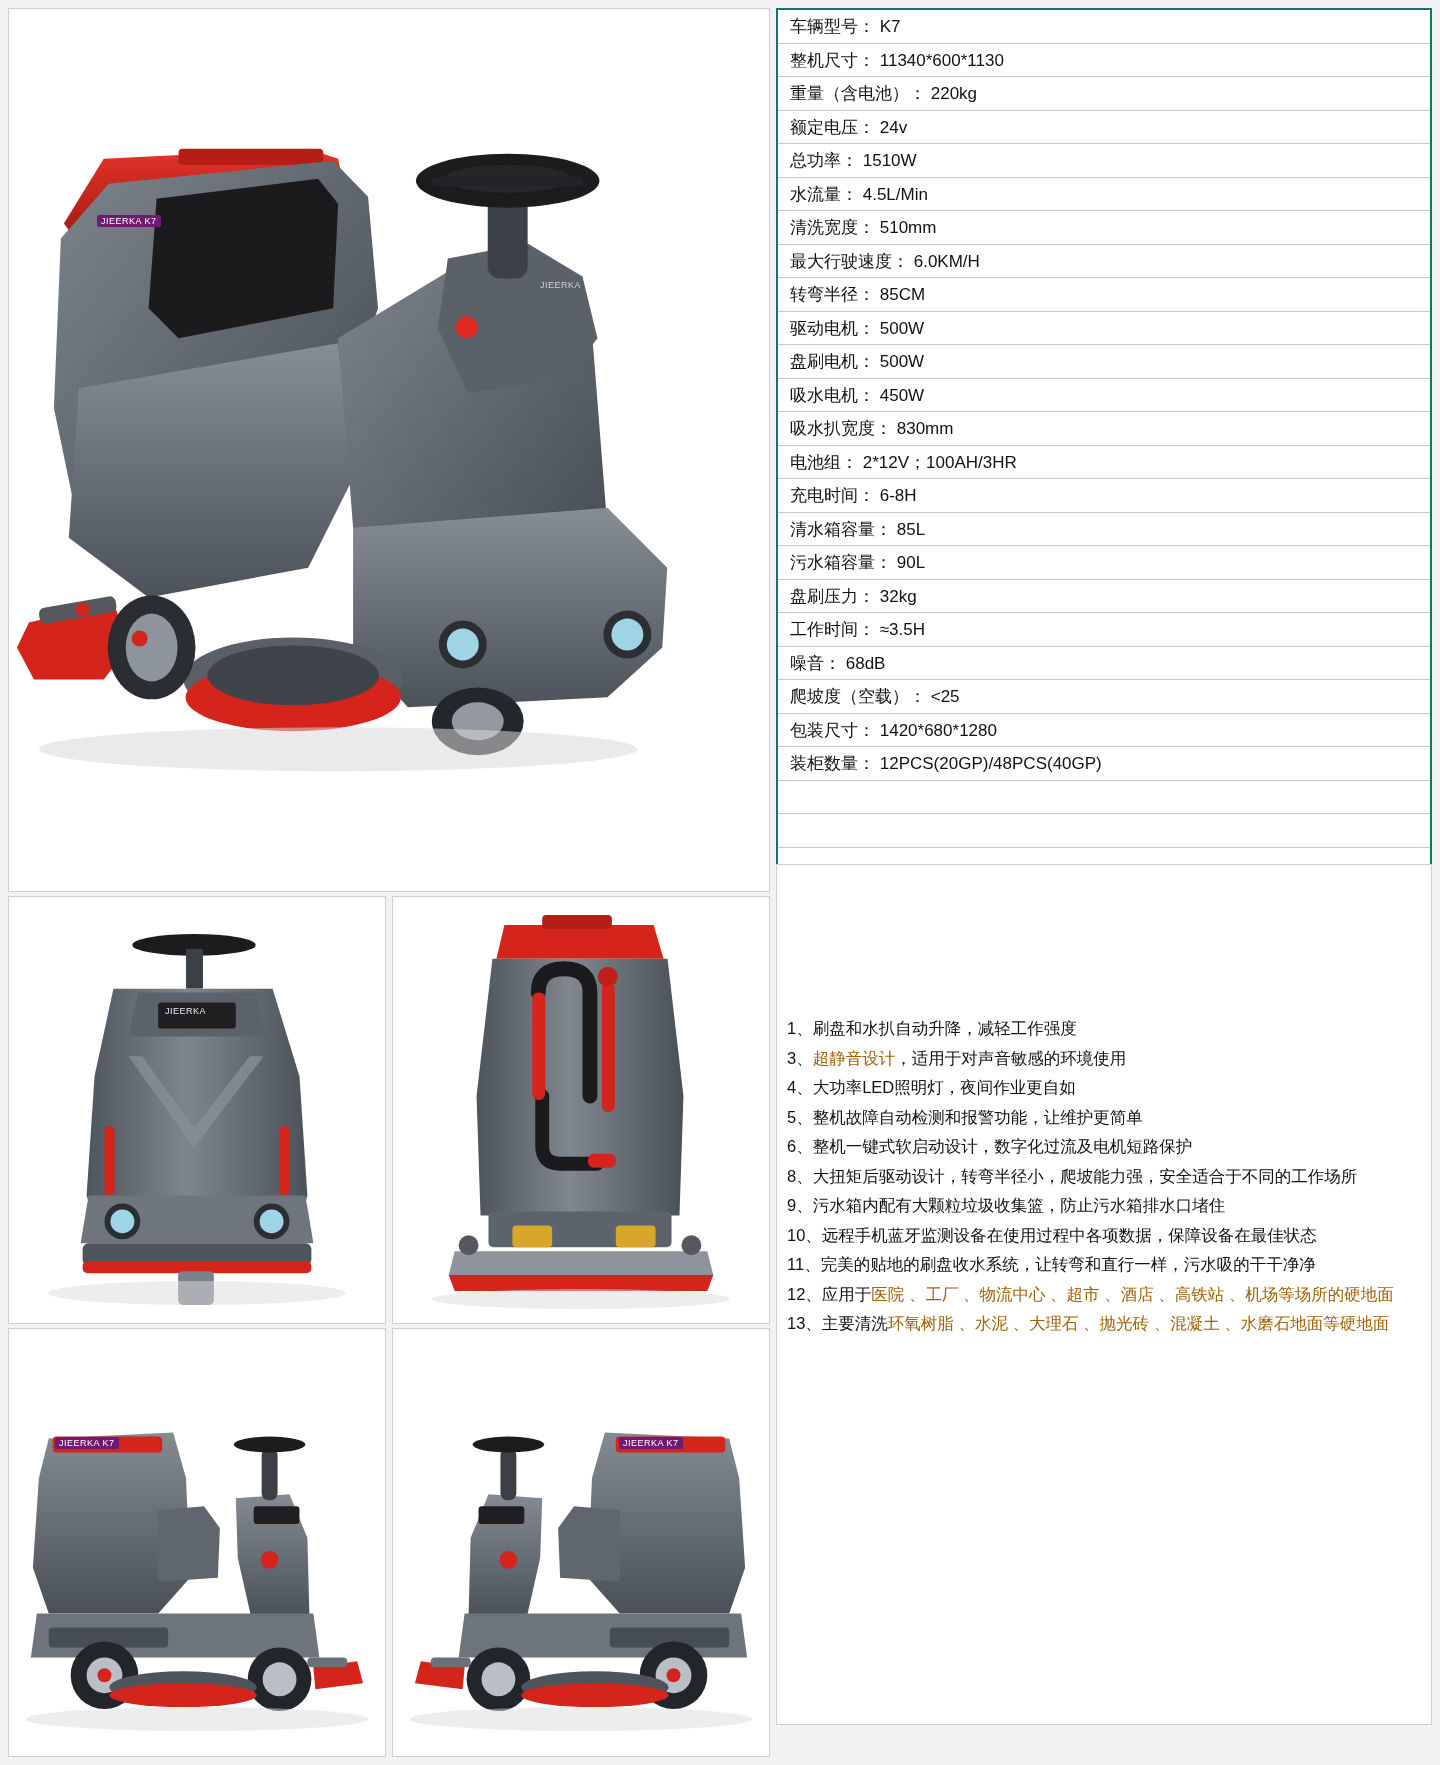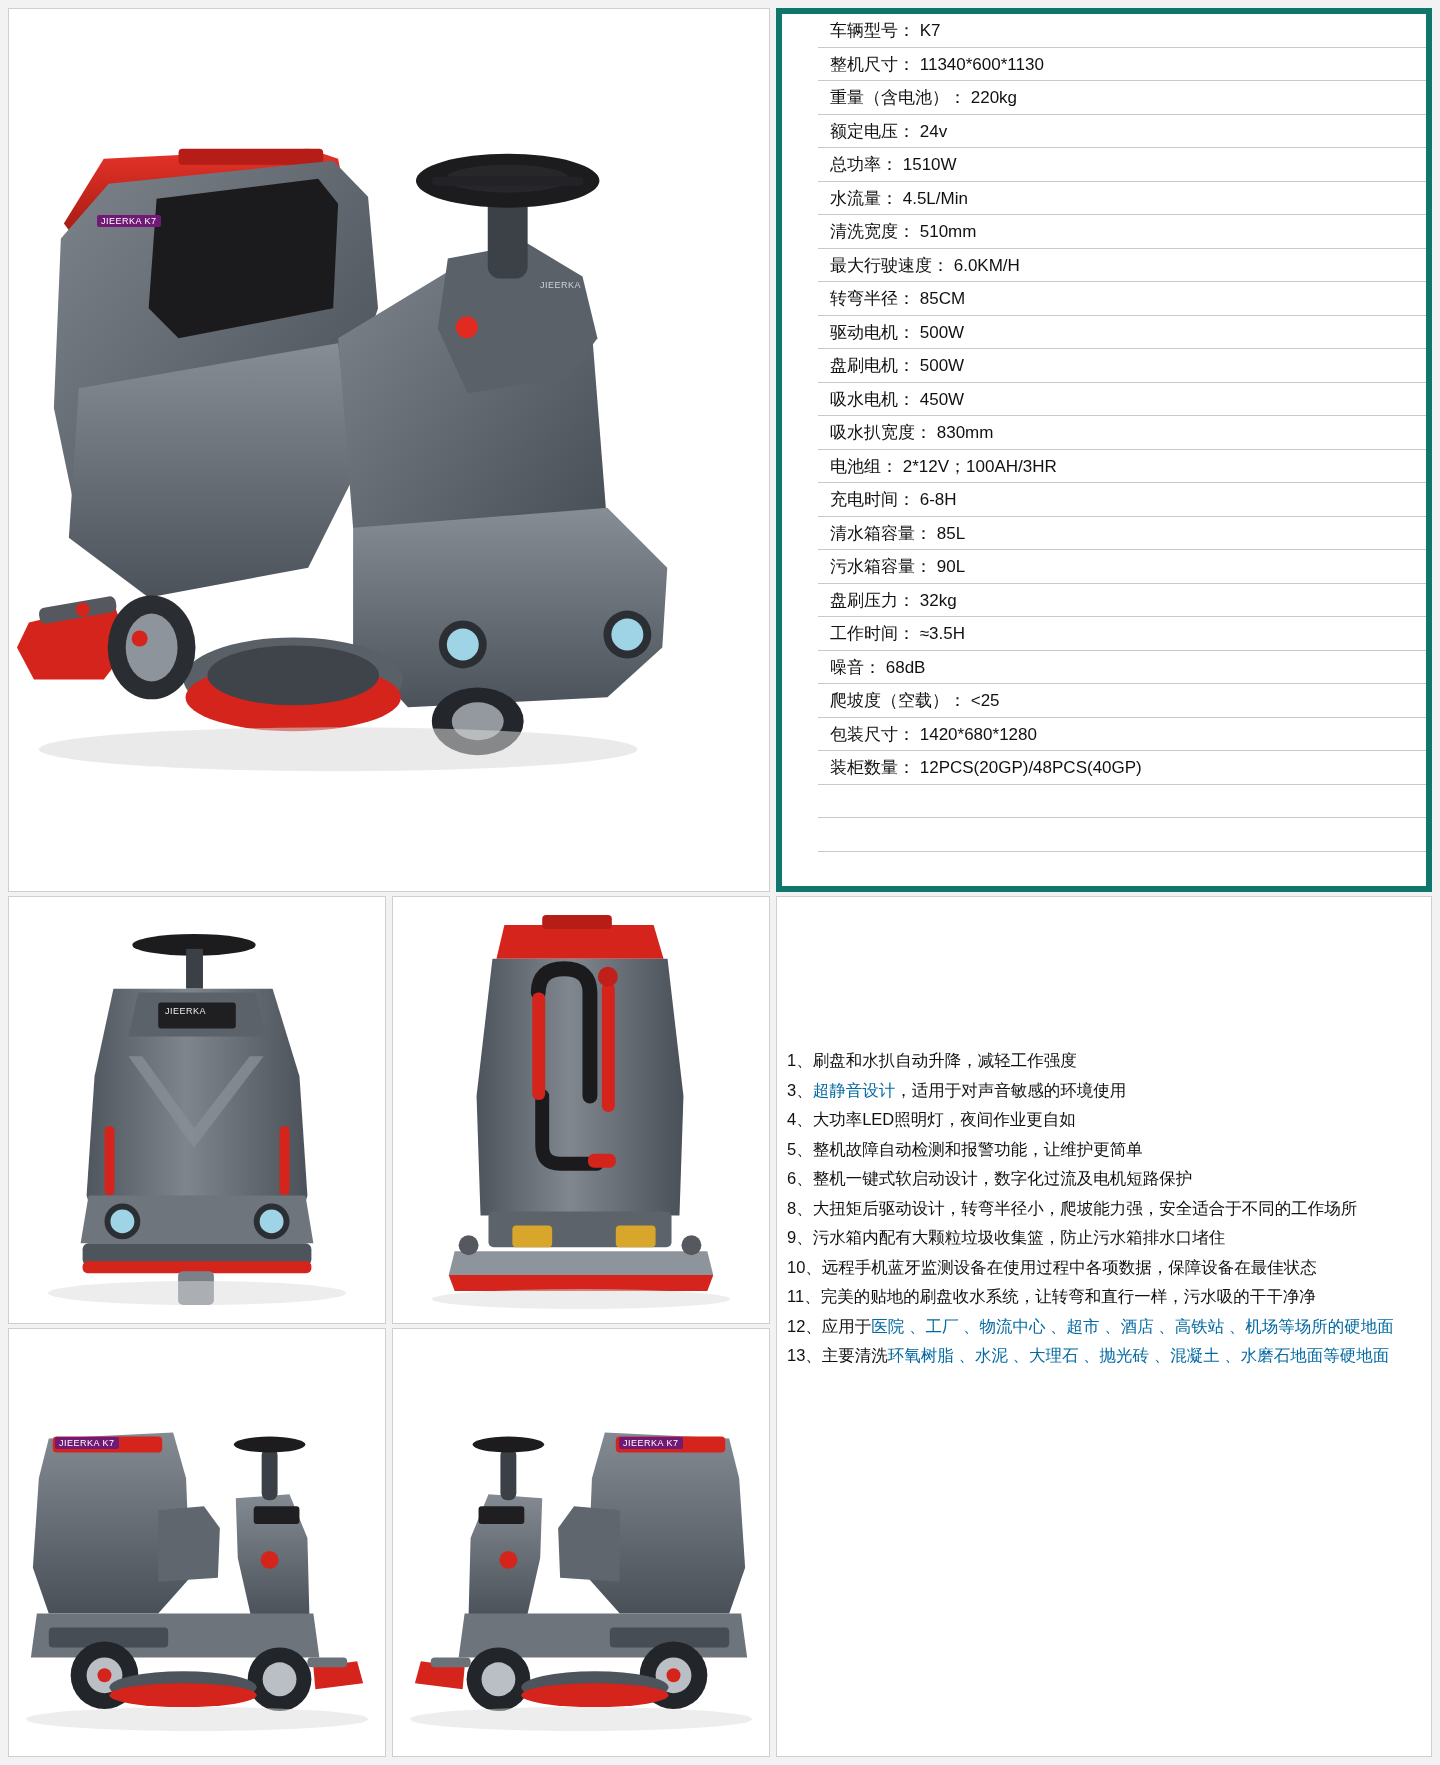--- a/index.html
+++ b/index.html
@@ -27,56 +27,55 @@
     border: 1px solid #cfcfcf;
     box-sizing: border-box;
     overflow: hidden;
   }
   
   #spec-panel {
     left: 776px;
     top: 8px;
     width: 656px;
     height: 884px;
-    border: 6px solid #0f766e;
-    padding-left: 36px;
+    border: 2px solid #0f766e;
   }
   .spec-row {
     height: 33.5px;
     line-height: 33.5px;
     border-bottom: 1px solid #c9c9c9;
     padding-left: 12px;
     font-size: 17px;
     white-space: nowrap;
     box-sizing: border-box;
     color: #111;
   }
   .spec-row .k { font-weight: 400; }
   .spec-row .v { font-weight: 400; }
   .spec-row.blank { }
   
   #feature-panel {
     left: 776px;
-    top: 896px;
+    top: 864px;
     width: 656px;
     height: 861px;
     border: 1px solid #cfcfcf;
     padding: 0;
   }
   #feature-list {
     position: absolute;
     left: 10px;
     top: 149px;
     width: 640px;
     font-size: 16.5px;
     line-height: 29.5px;
     color: #111;
   }
   #feature-list .li { white-space: normal; }
-  .hl { color: #0369a1; }
+  .hl { color: #a16207; }
   
   #img-main   { left: 8px;  top: 8px;   width: 762px; height: 884px; }
   #img-front  { left: 8px;  top: 896px; width: 378px; height: 428px; }
   #img-rear   { left: 392px;top: 896px; width: 378px; height: 428px; }
   #img-side1  { left: 8px;  top: 1328px;width: 378px; height: 429px; }
   #img-side2  { left: 392px;top: 1328px;width: 378px; height: 429px; }
 
   .photo-wrap { position: relative; width: 100%; height: 100%; }
 
   

